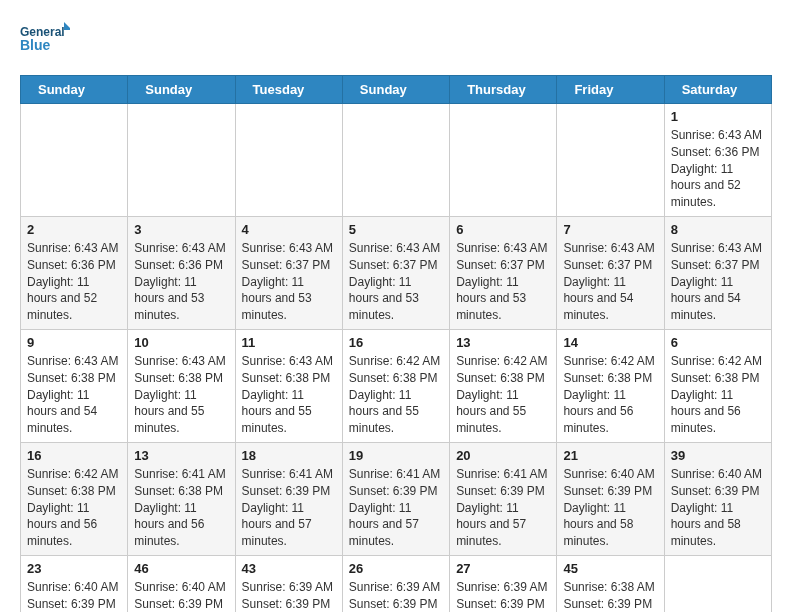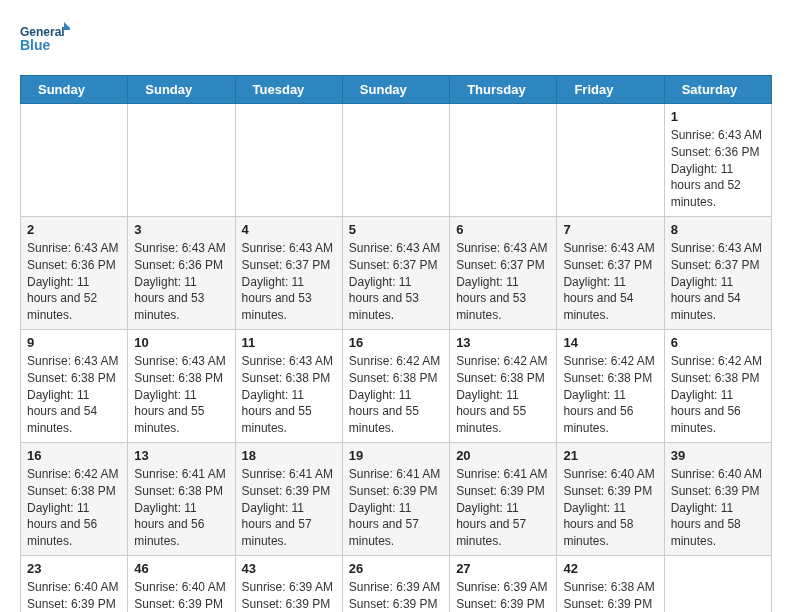--- a/index.html
+++ b/index.html
@@ -276,21 +276,21 @@
 Sunset: 6:39 PM
 Daylight: 11 hours and 59 minutes.</div>
         </td>
         <td>
           <span class="day-number">27</span>
           <div class="day-info">Sunrise: 6:39 AM
 Sunset: 6:39 PM
 Daylight: 11 hours and 59 minutes.</div>
         </td>
         <td>
-          <span class="day-number">42</span>
+          <span class="day-number">45</span>
           <div class="day-info">Sunrise: 6:38 AM
 Sunset: 6:39 PM
 Daylight: 12 hours and 0 minutes.</div>
         </td>
         <td class="empty-cell"></td>
       </tr>
     </tbody>
 </table>
 
 </body></html>

